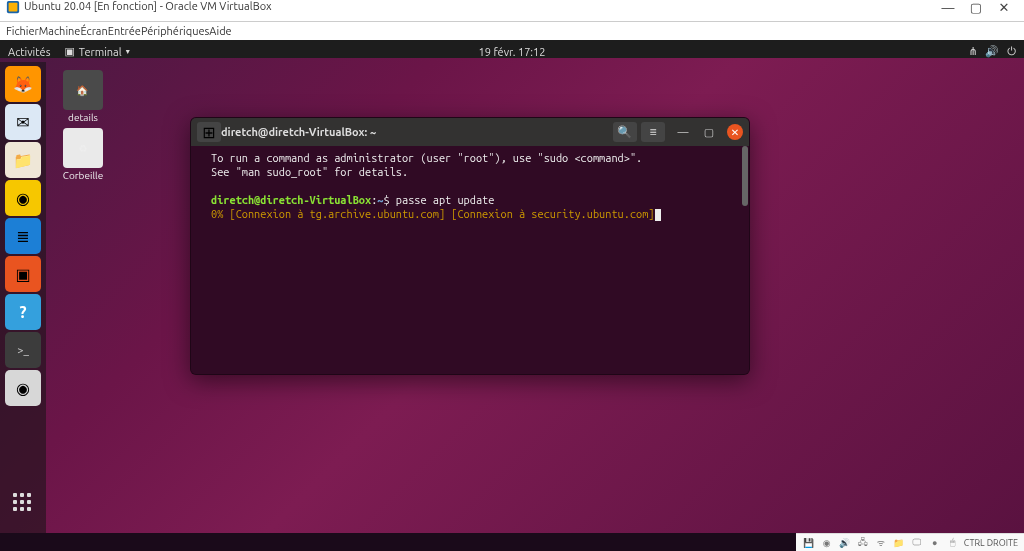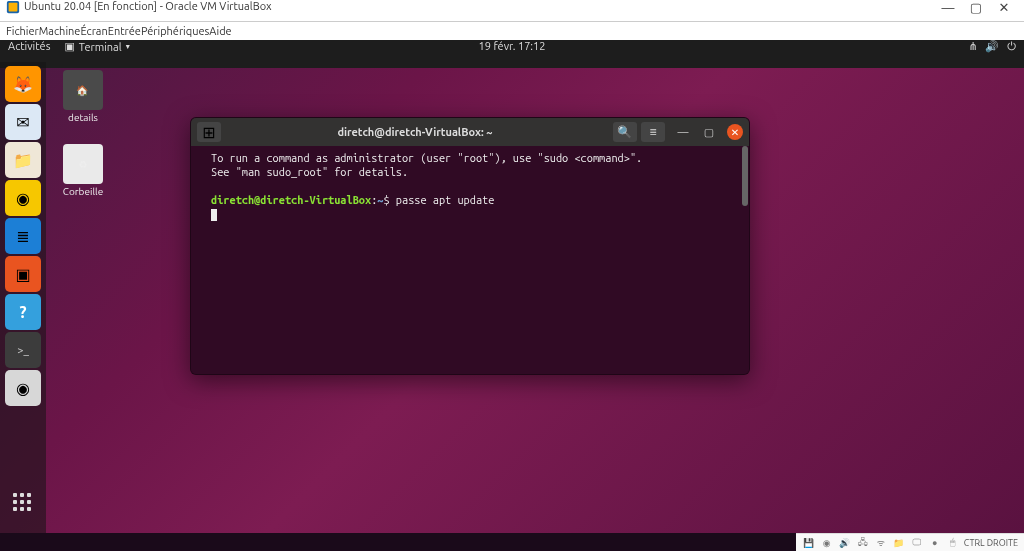--- a/index.html
+++ b/index.html
@@ -10,42 +10,42 @@
 .vb-titlebar .vb-logo { width: 14px; height: 14px; margin-right: 4px; display:inline-flex; }
 .vb-titlebar .spacer { flex: 1; }
 .vb-titlebar .win-ctrl { width: 28px; text-align: center; font-size: 13px; color: #444; cursor: default; }
 .vb-menubar { height: 18px; background: #fff; display: flex; align-items: center; padding: 0 6px; font-size: 11px; color: #333; }
 .vb-statusbar { position: absolute; bottom: 0; right: 0; height: 18px; background: #f9f9f9; font-size: 9px; color: #555; display: flex; align-items: center; gap: 4px; padding: 0 6px; border-top: 1px solid #ddd; }
 .vb-statusbar .st-icon { width: 14px; height: 14px; display:inline-flex; justify-content:center; align-items:center; color:#777; }
 
 
 .ubuntu { position: absolute; top: 40px; left: 0; right: 0; bottom: 18px; background: linear-gradient(135deg, #4a1942 0%, #6b1548 30%, #7d1c52 50%, #5a1240 100%); overflow: hidden; }
 
-.gnome-topbar { height: 28px; background: #1d1d1d; color: #ddd; display: flex; align-items: flex-start; font-size: 11px; padding: 0 8px; }
+.gnome-topbar { height: 18px; background: #1d1d1d; color: #ddd; display: flex; align-items: flex-end; font-size: 11px; padding: 0 8px; }
 .gnome-topbar .app-menu { margin-left: 14px; display: flex; align-items: center; gap: 4px; }
 .gnome-topbar .app-menu .tri { font-size: 8px; }
 .gnome-topbar .center { position: absolute; left: 50%; transform: translateX(-50%); }
 .gnome-topbar .right { margin-left: auto; display: flex; gap: 8px; }
 
 
 .dock { position: absolute; left: 0; top: 22px; bottom: 0; width: 46px; background: rgba(20,20,20,0.55); display: flex; flex-direction: column; align-items: center; padding-top: 4px; }
 .dock .dock-item { width: 36px; height: 36px; border-radius: 5px; display: flex; align-items: center; justify-content: center; margin-bottom: 2px; }
 .dock .apps-btn { margin-top: auto; margin-bottom: 12px; width: 36px; height: 36px; display: flex; align-items: center; justify-content: center; }
 .apps-grid { width: 20px; height: 20px; display: grid; grid-template-columns: repeat(3,4px); grid-template-rows: repeat(3,4px); gap: 3px; }
 .apps-grid span { background: #ddd; border-radius: 1px; }
 
 
 .desk-icon { position: absolute; width: 54px; text-align: center; color: #eee; font-size: 10px; }
 .desk-icon .icon-box { width: 40px; height: 40px; margin: 0 auto 2px; background: #4a4a4a; border-radius: 4px; display:flex; align-items:center; justify-content:center; }
 
 
 .term { position: absolute; left: 190px; top: 77px; width: 560px; height: 258px; background: #2d0a22; border-radius: 6px; display: flex; flex-direction: column; box-shadow: 0 6px 24px rgba(0,0,0,0.5); overflow: hidden; border:1px solid rgba(0,0,0,0.3); }
 .term-header { height: 28px; background: #333231; display: flex; align-items: center; padding: 0 6px; }
 .term-header .new-tab { width: 24px; height: 20px; background: #444; border-radius: 3px; display:flex; align-items:center; justify-content:center; }
-.term-header .title { flex: 1; text-align: center; color: #ddd; font-weight: bold; font-size: 11px; }
+.term-header .title { flex: 1; text-align: left; color: #ddd; font-weight: bold; font-size: 11px; }
 .term-header .hdr-btn { width: 24px; height: 20px; background: #444; border-radius: 3px; margin-left: 4px; display:flex; align-items:center; justify-content:center; color:#ddd; font-size:12px; }
 .term-header .win-btn { width: 16px; height: 16px; margin-left: 10px; display:flex; align-items:center; justify-content:center; color:#ccc; font-size:11px; }
 .term-header .close-btn { width: 16px; height: 16px; border-radius: 50%; background: #e95420; margin-left: 10px; display:flex; align-items:center; justify-content:center; color:#fff; font-size:10px; }
 .term-body { flex: 1; background: #300a24; padding: 5px 20px; font-family: "Ubuntu Mono", "Courier New", monospace; font-size: 11px; line-height: 14px; color: #eee; position:relative; overflow:hidden; }
 .term-body .scroll { position:absolute; right:1px; top:0; width:6px; height:60px; background:#666; border-radius:3px; }
 .term-body .green { color: #8ae234; font-weight: bold; }
 .term-body .blue { color: #729fcf; font-weight: bold; }
 .term-body .olive { color: #cc9900; }
 .term-body .cursor { display:inline-block; width:6px; height:12px; background:#eee; vertical-align:middle; }
 </style>
@@ -134,21 +134,21 @@
       </div>
     </div>
   </div>
 
   <div class="desk-icon" style="left:56px; top:30px;">
     <div class="icon-box">
         <span>🏠</span>
       </div>
     <div>details</div>
   </div>
-  <div class="desk-icon" style="left:56px; top:88px;margin-top:16px;">
+  <div class="desk-icon" style="left:56px; top:88px;">
     <div class="icon-box" style="background:#eaeaea;">
         <span>♻</span>
       </div>
     <div>Corbeille</div>
   </div>
 
   <div class="term">
     <div class="term-header">
       <div class="new-tab">
         <span>⊞</span>
@@ -168,21 +168,21 @@
     </div>
     <div class="term-body">
       <div class="scroll"></div>
       <div>To run a command as administrator (user "root"), use "sudo &lt;command&gt;".</div>
       <div>See "man sudo_root" for details.</div>
       <div>&nbsp;</div>
       <div>
         <span class="green">diretch@diretch-VirtualBox</span><span>:</span><span class="blue">~</span><span>$ </span><span>passe apt update</span>
       </div>
       <div>
-        <span class="cursor"></span>
+        <span class="olive">0% [Connexion à tg.archive.ubuntu.com] [Connexion à security.ubuntu.com]</span><span class="cursor"></span>
       </div>
     </div>
   </div>
 
 </div>
 
 <div class="vb-statusbar">
   <span class="st-icon">💾</span>
   <span class="st-icon">◉</span>
   <span class="st-icon">🔊</span>

